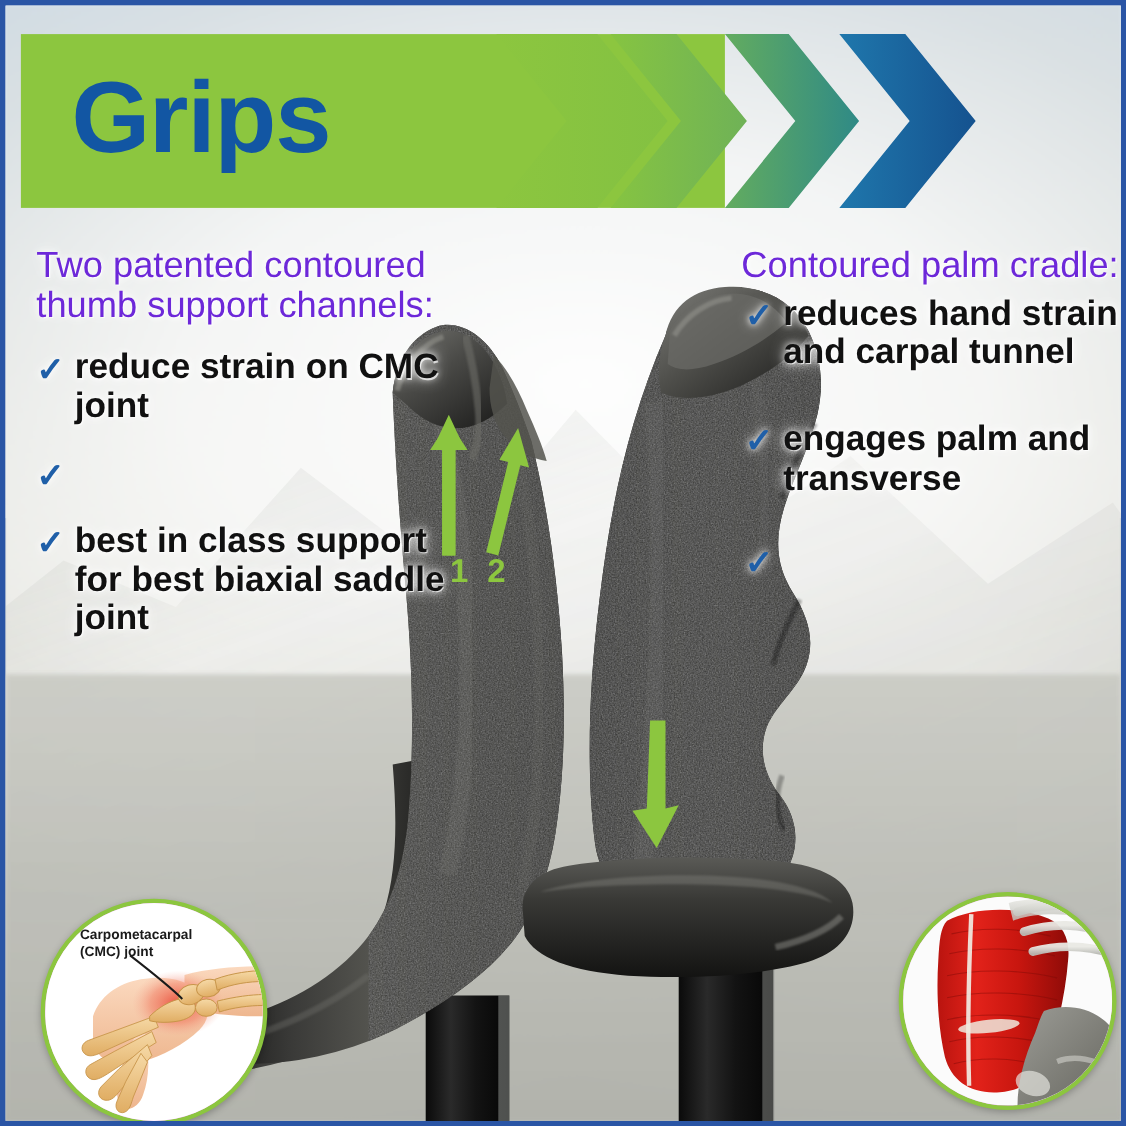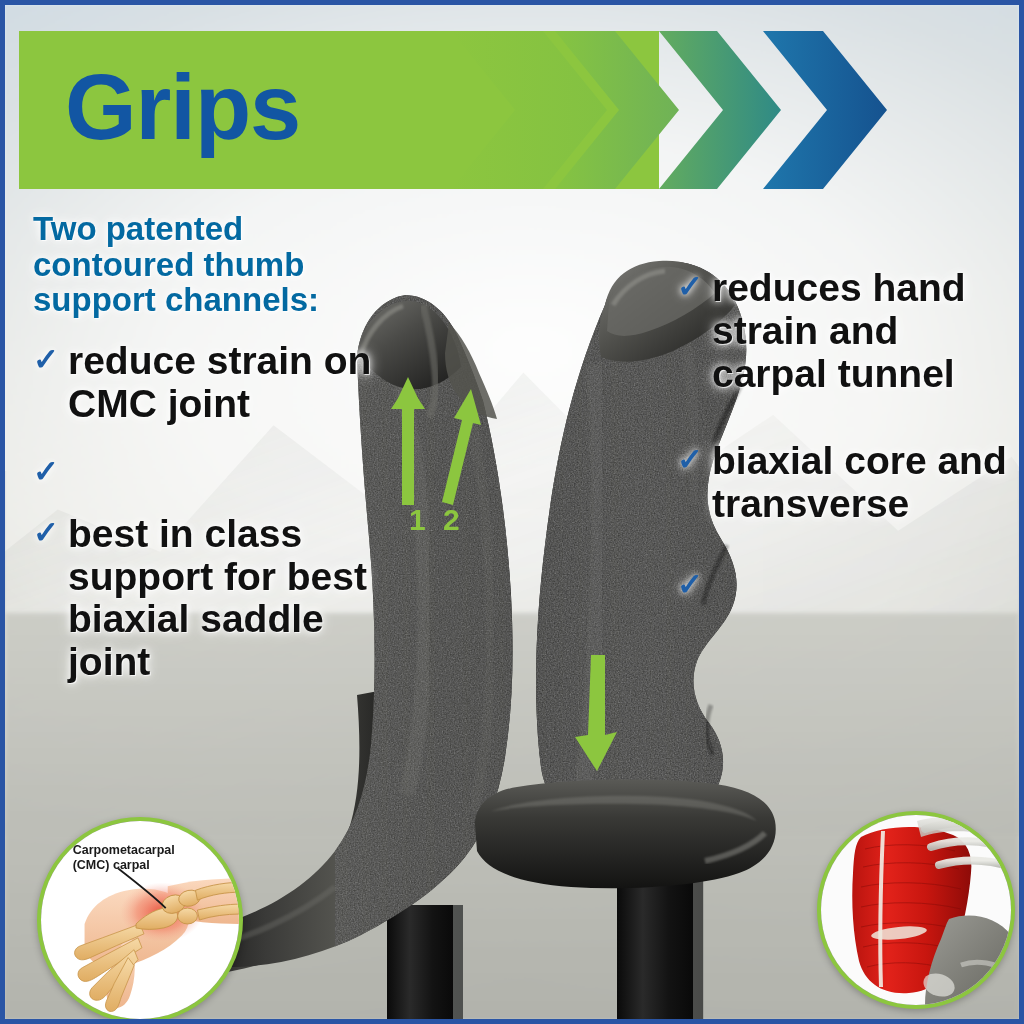--- a/index.html
+++ b/index.html
@@ -60,46 +60,46 @@
 
   
   .grips{position:absolute;inset:0;z-index:3;}
 
   
   .col{position:absolute;z-index:7;}
   .col-left{left:28px;top:206px;width:380px;}
   .col-right{left:672px;top:206px;width:340px;}
 
   .col-head{
-    font-size:33px;line-height:1.08;font-weight:bold;color:#0369a1;
-    margin:0 0 22px 0;
+    font-size:33px;line-height:1.08;font-weight:normal;color:#6d28d9;
+    margin:12px 0 22px 0;
     text-shadow:0 0 7px rgba(255,255,255,.95),0 0 14px rgba(255,255,255,.9),1px 1px 0 rgba(255,255,255,.8);
   }
   .head-right{position:absolute;left:542px;top:206px;width:470px;text-align:right;}
 
   .bullet{
     display:flex;align-items:flex-start;gap:9px;margin-bottom:26px;
   }
   .check{
     flex:0 0 auto;font-size:31px;line-height:1;color:#1f5fa8;font-weight:bold;
     margin-top:4px;
     text-shadow:0 0 6px rgba(255,255,255,.95),0 0 12px rgba(255,255,255,.85);
   }
   .btext{
-    font-size:39px;line-height:1.1;font-weight:bold;color:#111;
+    font-size:32px;line-height:1.1;font-weight:bold;color:#111;
     text-shadow:0 0 7px rgba(255,255,255,.95),0 0 14px rgba(255,255,255,.9),1px 1px 0 rgba(255,255,255,.7);
   }
   .arrnum{
     position:absolute;color:#8cc63f;font-weight:bold;font-size:30px;line-height:1;z-index:6;
   }
 
   
   .inset{
     position:absolute;border-radius:50%;overflow:hidden;z-index:8;
-    border:4px solid #8cc63f;background:#737373;
+    border:4px solid #8cc63f;background:#f0abfc;
     box-shadow:0 2px 7px rgba(0,0,0,.25);
   }
   .inset-cmc{left:32px;top:812px;width:198px;height:198px;}
   .inset-core{left:812px;top:806px;width:190px;height:190px;}
   .inset svg{display:block;width:100%;height:100%;}
   .cmc-label{
     position:absolute;left:16%;top:11%;z-index:3;
     font-size:12.5px;line-height:1.18;font-weight:bold;color:#1a1a1a;
   }
 </style>
@@ -318,29 +318,32 @@
     </div>
     <div class="bullet">
       <span class="check">✓</span>
     </div>
     <div class="bullet">
       <span class="check">✓</span>
       <span class="btext">best in class support for best biaxial saddle joint</span>
     </div>
   </div>
 
+  <div class="col head-right">
+    <div class="col-head" style="margin-bottom:0;">Contoured palm cradle:</div>
+  </div>
 
   <div class="col col-right" style="top:262px;">
     <div class="bullet">
       <span class="check">✓</span>
       <span class="btext">reduces hand strain and carpal tunnel</span>
     </div>
     <div class="bullet" style="margin-top:44px;">
       <span class="check">✓</span>
-      <span class="btext">biaxial core and transverse</span>
+      <span class="btext">engages palm and transverse</span>
     </div>
     <div class="bullet" style="margin-top:40px;">
       <span class="check">✓</span>
     </div>
   </div>
 
   <div class="inset inset-cmc">
     <svg viewBox="0 0 200 200">
       <defs>
         <linearGradient id="skin" x1="0" y1="0" x2="0" y2="1">
@@ -384,21 +387,21 @@
         <ellipse cx="150" cy="78" rx="11" ry="8" transform="rotate(-12 150 78)"></ellipse>
         <ellipse cx="148" cy="96" rx="10" ry="8"></ellipse>
         <path d="M156,70 C172,64 190,62 200,62 L200,72 C188,72 172,74 158,80 Z"></path>
         <path d="M158,90 C174,86 190,84 200,84 L200,94 C188,94 172,96 160,100 Z"></path>
       </g>
 
       <path d="M78,48 C96,62 114,76 126,88" stroke="#1a1a1a" stroke-width="1.8" fill="none"></path>
     </svg>
     <div class="cmc-label">
       <div>Carpometacarpal</div>
-      <div>(CMC) carpal</div>
+      <div>(CMC) joint</div>
     </div>
   </div>
 
   <div class="inset inset-core">
     <svg viewBox="0 0 190 190">
       <defs>
         <linearGradient id="musc" x1="0" y1="0" x2="1" y2="0">
           <stop offset="0%" stop-color="#b9140f"></stop>
           <stop offset="30%" stop-color="#e2221a"></stop>
           <stop offset="62%" stop-color="#c8160f"></stop>

